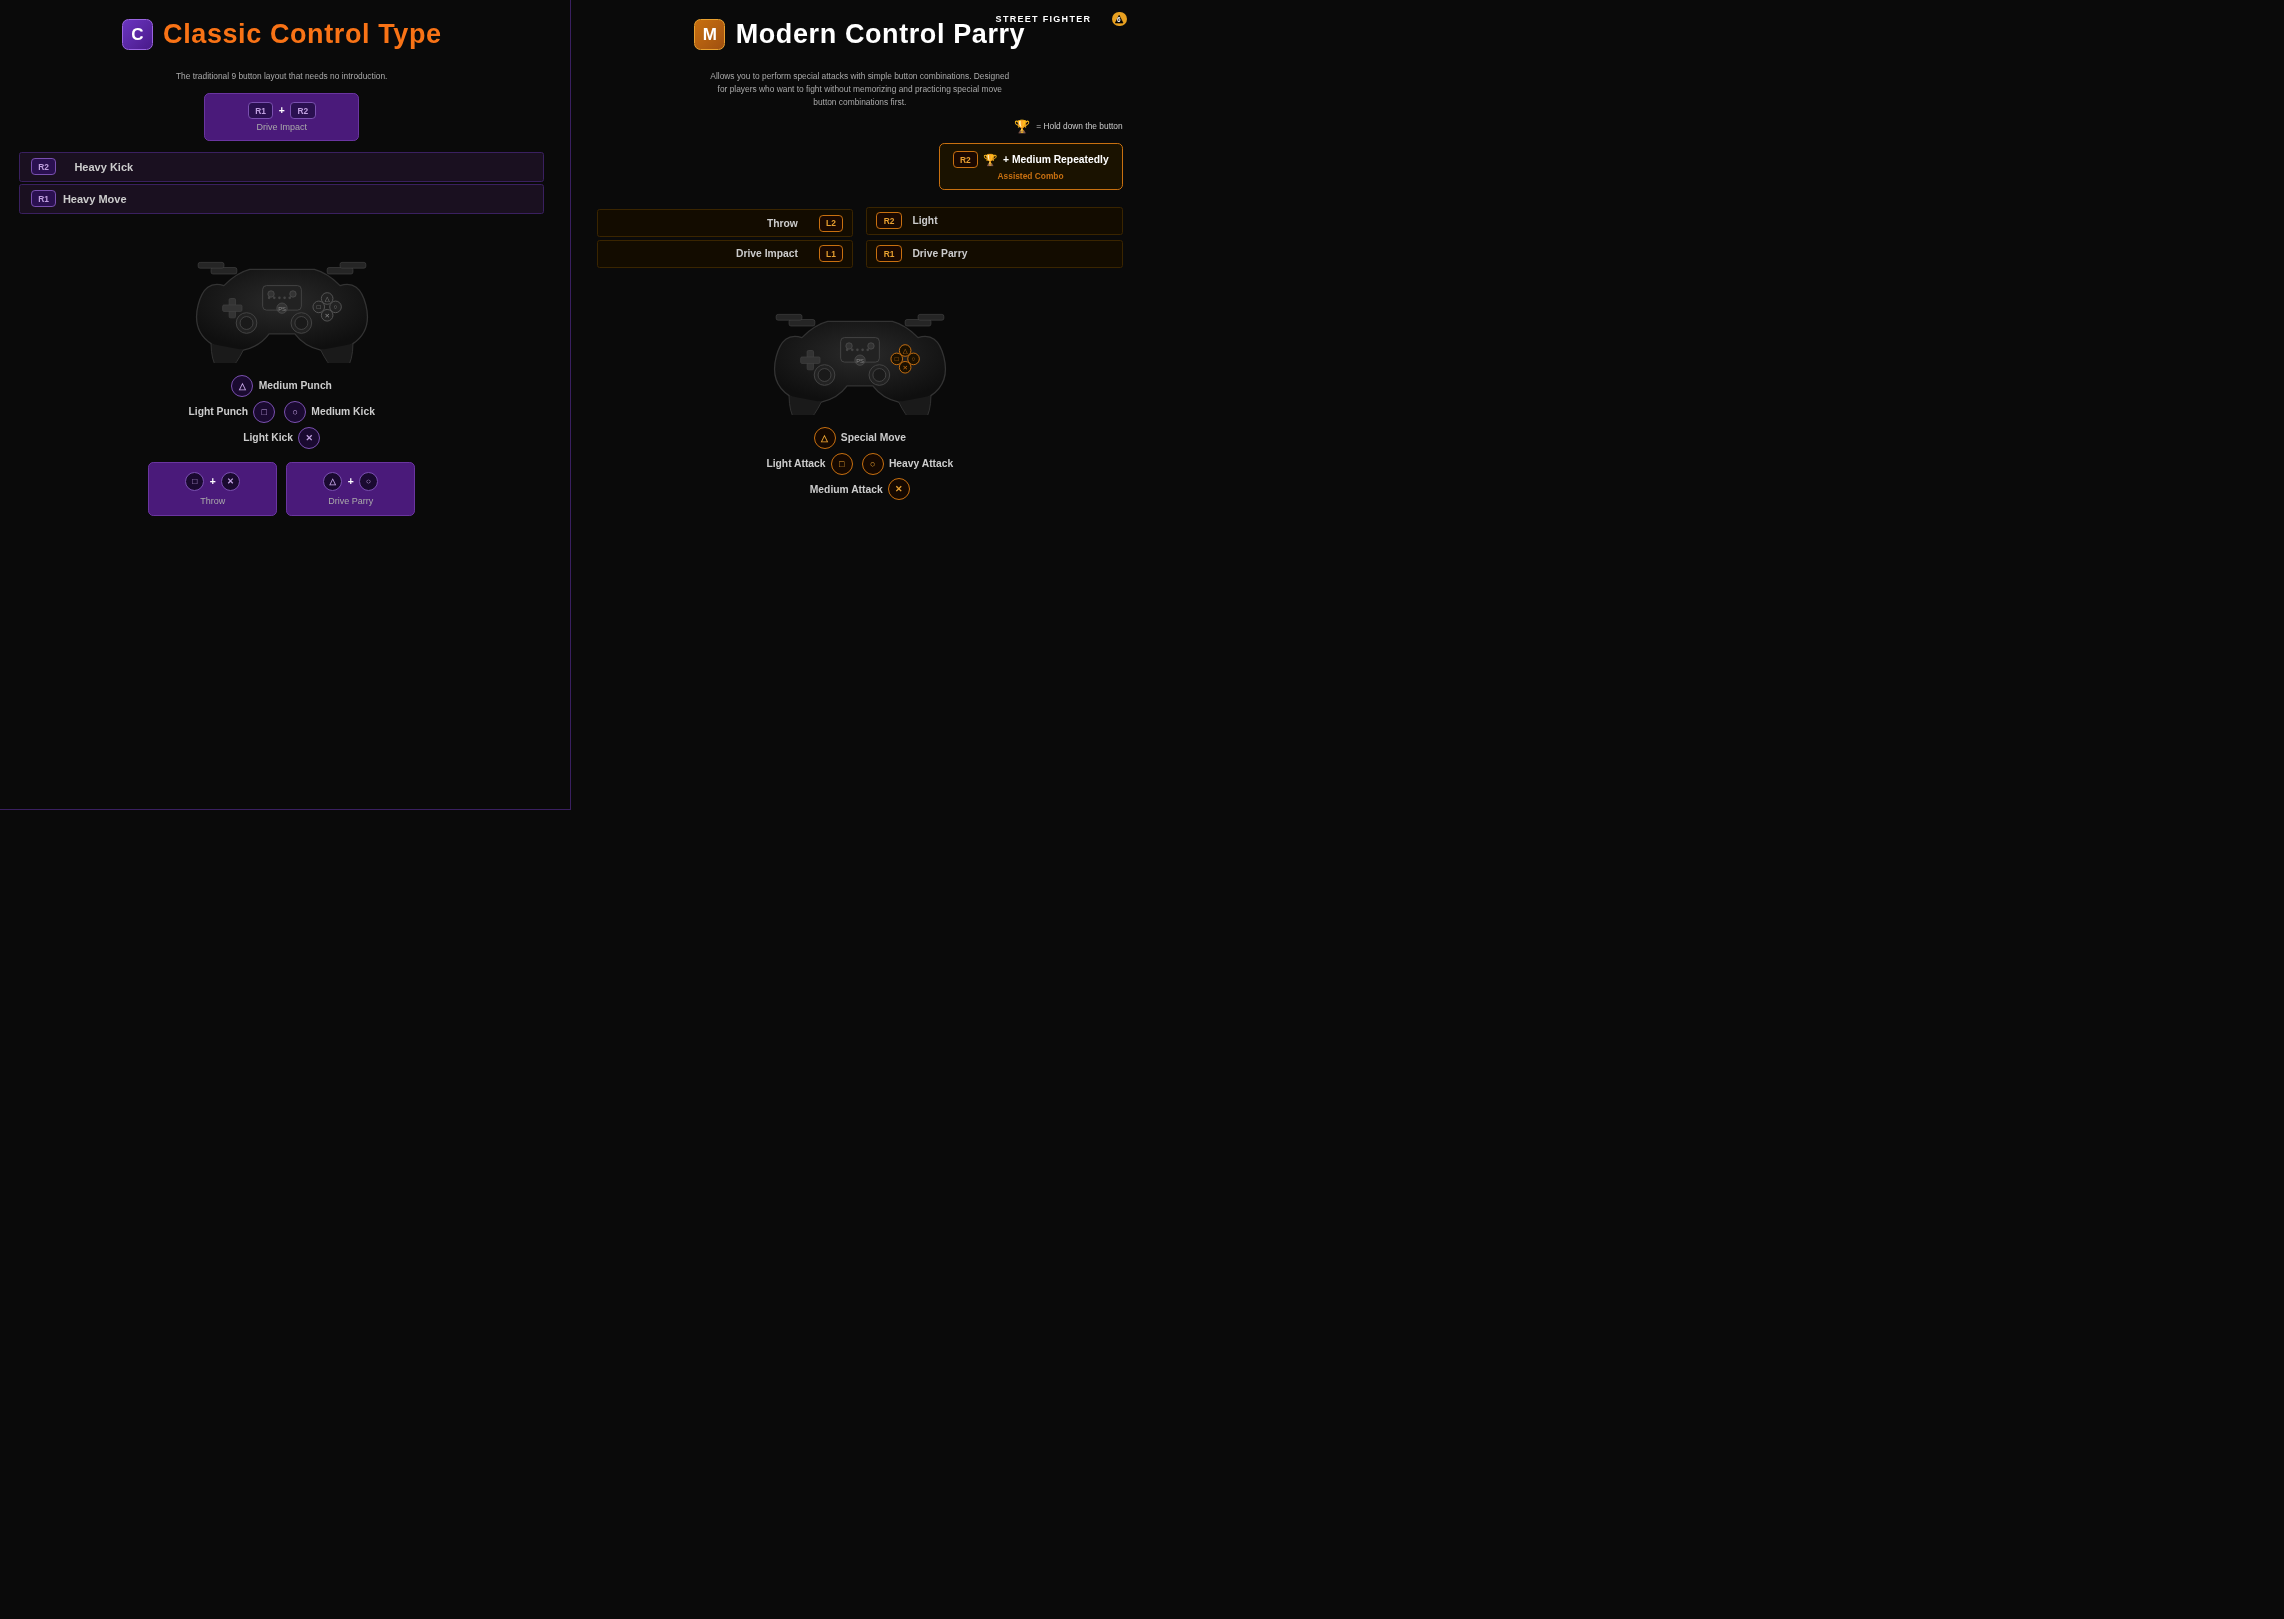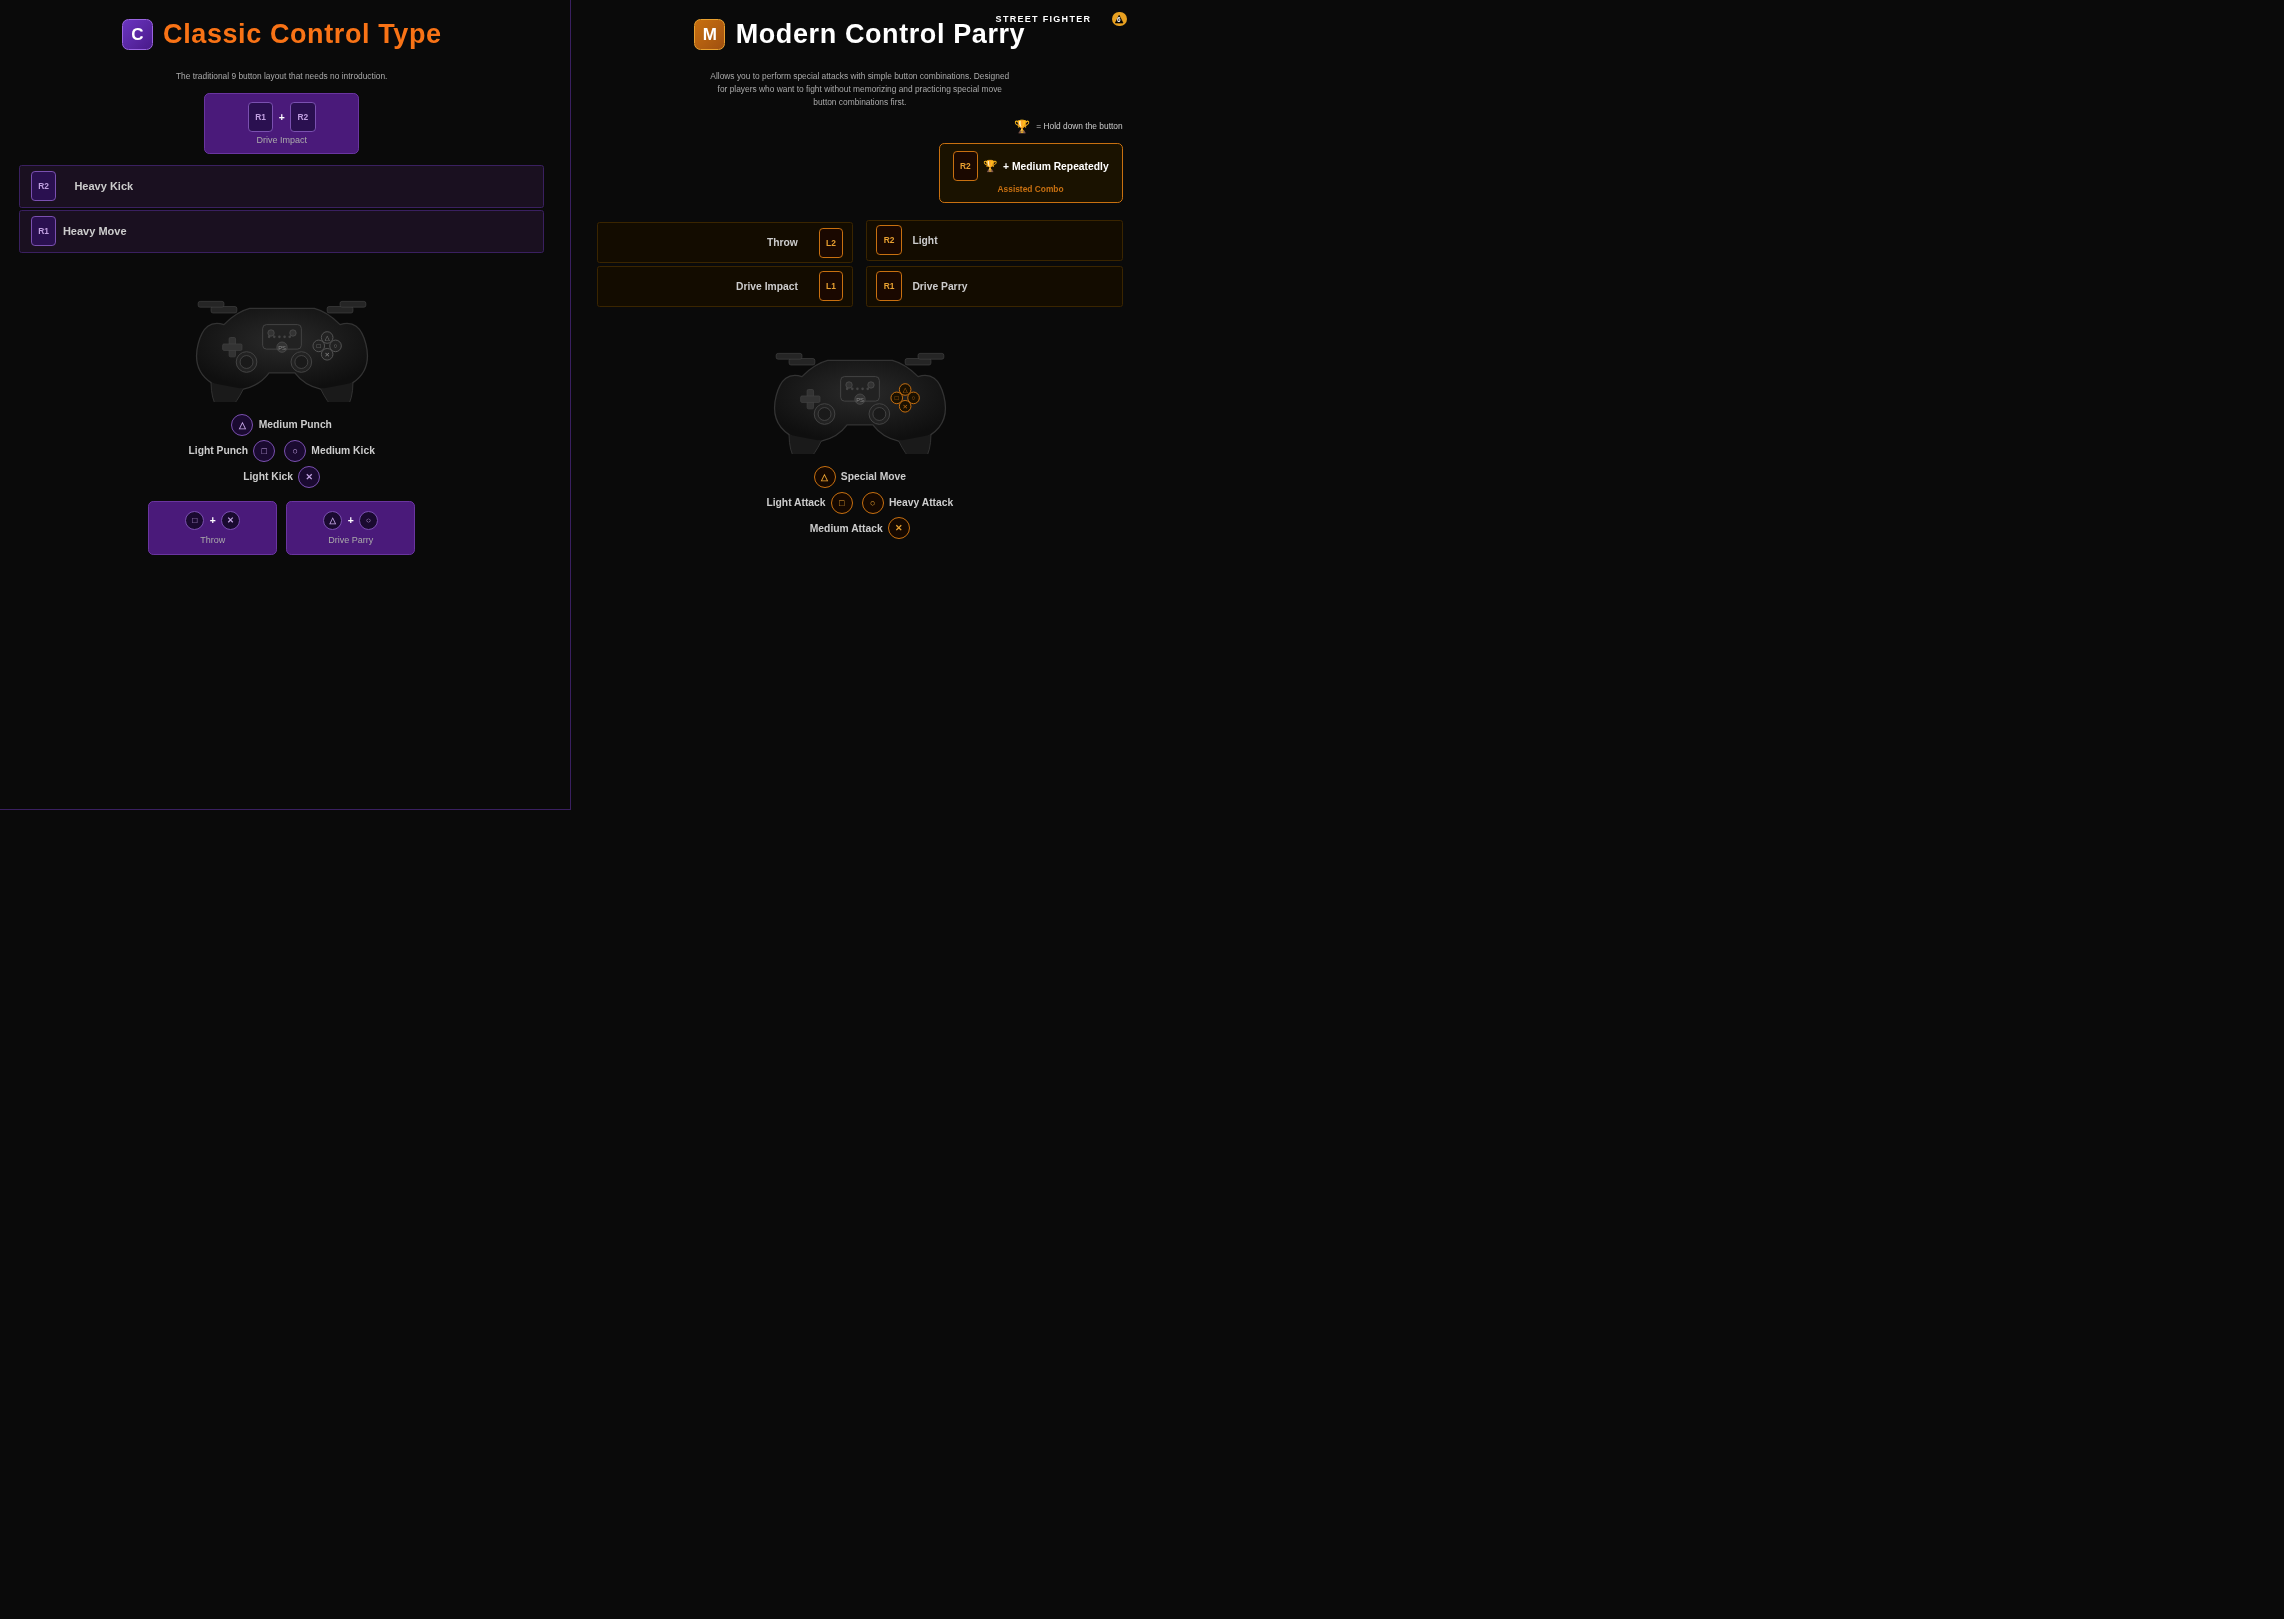--- a/index.html
+++ b/index.html
@@ -198,21 +198,21 @@
     
     .btn-badge {
       display: inline-flex;
       align-items: center;
       justify-content: center;
       border-radius: 3.9px;
       font-size: 8.4px;
       font-weight: 700;
       padding: 1.9px 6.5px;
       min-width: 24.6px;
-      height: 30px;
+      height: 17px;
     }
 
     .btn-badge-classic {
       background: #2a1050;
       border: 1.3px solid #7a50b0;
       color: #c0a0e0;
     }
 
     .btn-badge-modern {
       background: #1a0800;

